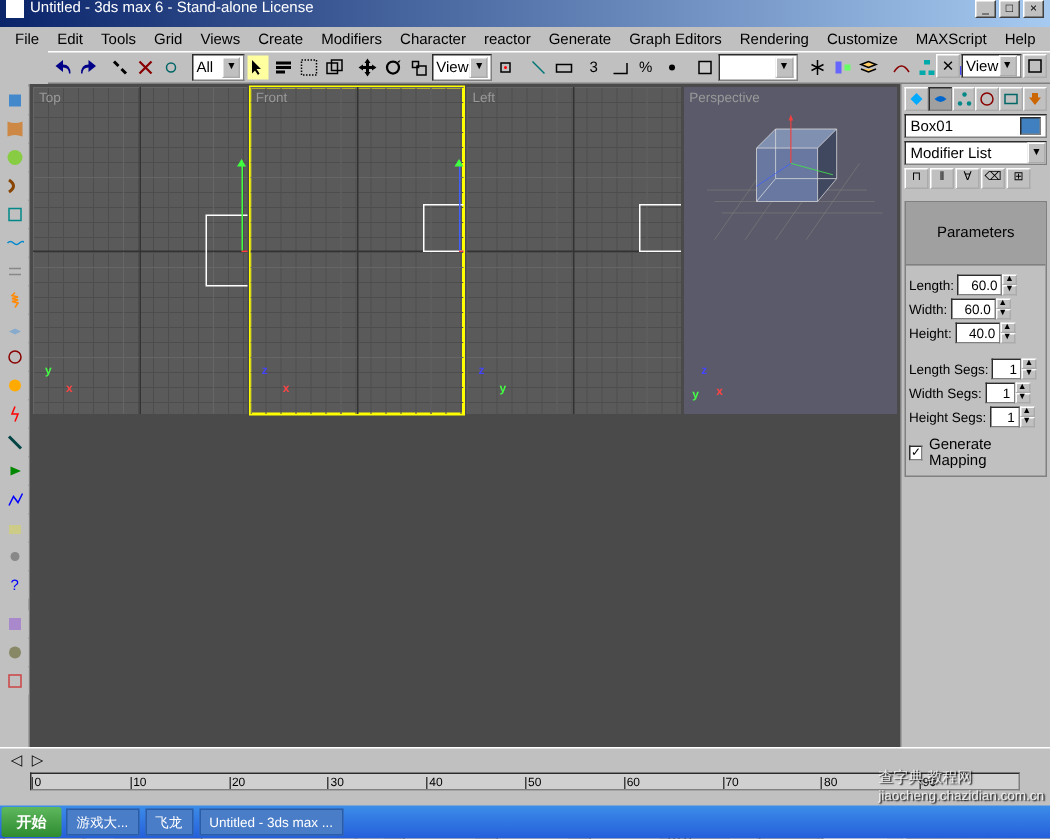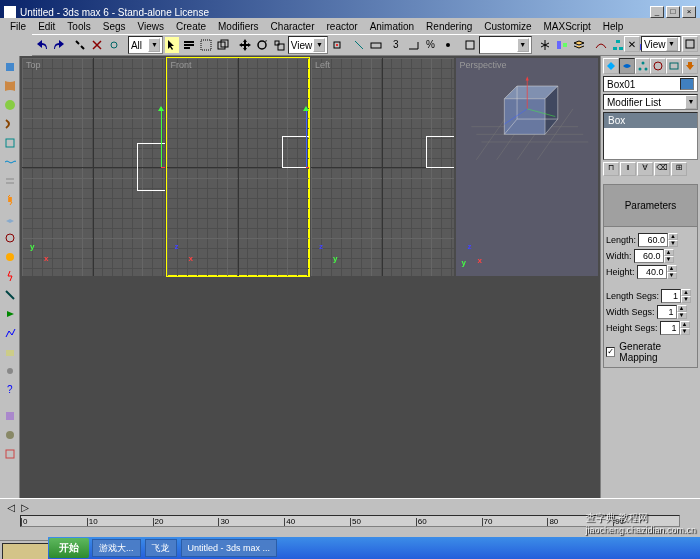--- a/index.html
+++ b/index.html
@@ -1,17 +1,17 @@
 <!DOCTYPE html>
 <html><head>
 <meta charset="utf-8">
 <style>
 * { margin: 0; padding: 0; box-sizing: border-box; font-family: "MS Sans Serif", Arial, sans-serif; font-size: 10px; }
 body { width: 700px; height: 559px; background: #c0c0c0; overflow: hidden; position: relative; }
-.titlebar { height: 18px; background: linear-gradient(to right, #0a246a, #a6caf0); color: #fff; display: flex; align-items: flex-end; padding: 0 4px; }
+.titlebar { height: 18px; background: linear-gradient(to right, #0a246a, #a6caf0); color: #fff; display: flex; align-items: flex-start; padding: 0 4px; }
 .titleicon { width: 12px; height: 12px; background: #fff; margin-right: 4px; display: inline-block; }
 .titlebar-btns { margin-left: auto; display: flex; }
 .winbtn { width: 14px; height: 12px; background: #c0c0c0; border: 1px solid #fff; border-right-color: #404040; border-bottom-color: #404040; margin-left: 2px; font-size: 8px; text-align: center; line-height: 10px; color: #000; }
 .menubar { height: 16px; background: #c0c0c0; display: flex; align-items: center; padding-left: 4px; }
 .menubar span { padding: 1px 6px; cursor: default; }
 .toolbar { height: 22px; background: #c0c0c0; border-top: 1px solid #fff; border-bottom: 1px solid #808080; display: flex; align-items: center; padding: 0 2px; gap: 1px; margin-left: 32px; }
 .tbtn { width: 18px; height: 18px; background: #c0c0c0; border: 1px solid #c0c0c0; display: flex; align-items: center; justify-content: center; }
 .tbtn svg { width: 14px; height: 14px; }
 .tsep { width: 4px; height: 18px; }
 .combo { height: 18px; background: #fff; border: 1px inset #808080; display: flex; align-items: center; padding: 0 2px; }
@@ -73,21 +73,21 @@
 .tick { position: absolute; bottom: 0; width: 1px; height: 8px; background: #404040; }
 .tick.major::after { content: attr(data-lbl); position: absolute; top: -1px; left: 2px; font-size: 8px; color: #000; }
 .status { height: 38px; background: #c0c0c0; border-top: 1px solid #808080; display: flex; }
 .status-left { width: 170px; display: flex; flex-direction: column; padding: 2px; }
 .status-mid { flex: 1; display: flex; flex-direction: column; padding: 2px; gap: 2px; }
 .coord-row, .misc-row { display: flex; gap: 2px; align-items: center; }
 .coord-fld { width: 52px; height: 14px; background: #e8e8e8; border: 1px inset #808080; display: flex; align-items: center; padding-left: 2px; font-size: 9px; }
 .grid-lbl { font-size: 9px; }
 .nav-area { width: 120px; display: flex; flex-wrap: wrap; align-content: flex-start; gap: 1px; padding: 2px; }
 .navbtn { width: 16px; height: 16px; background: #c0c0c0; border: 1px outset #fff; display: flex; align-items: center; justify-content: center; }
-.taskbar { position: absolute; bottom: 0; left: 0; right: 0; height: 22px; background: linear-gradient(to bottom, #3c8de8, #245edb); display: flex; align-items: center; margin-left: 48px; }
+.taskbar { position: absolute; bottom: 0; left: 0; right: 0; height: 22px; background: linear-gradient(to bottom, #3c8de8, #245edb); display: flex; align-items: center; }
 .start-btn { height: 20px; padding: 0 10px; background: linear-gradient(to bottom, #5eb85e, #2e8b2e); color: #fff; font-weight: bold; border-radius: 2px; margin: 1px; display: flex; align-items: center; }
 .task-item { height: 18px; background: #4a7dc8; border: 1px solid #2a5da8; color: #fff; padding: 0 6px; margin: 0 2px; display: flex; align-items: center; font-size: 9px; }
 .watermark { position: absolute; right: 4px; bottom: 24px; color: rgba(255,255,255,0.8); font-size: 11px; text-shadow: 1px 1px 1px #000; pointer-events: none; z-index: 100; }
 .topright-nav { position: absolute; right: 2px; top: 36px; display: flex; gap: 1px; }
 </style>
 </head>
 <body>
 
 <div class="titlebar">
   <span class="titleicon"></span>
@@ -96,27 +96,28 @@
     <div class="winbtn">_</div>
     <div class="winbtn">□</div>
     <div class="winbtn">×</div>
   </div>
 </div>
 
 <div class="menubar">
   <span>File</span>
   <span>Edit</span>
   <span>Tools</span>
-  <span>Segs</span>
+  <span>Grid</span>
   <span>Views</span>
   <span>Create</span>
   <span>Modifiers</span>
   <span>Character</span>
   <span>reactor</span>
-  <span>Animation</span>
+  <span>Generate</span>
+  <span>Graph Editors</span>
   <span>Rendering</span>
   <span>Customize</span>
   <span>MAXScript</span>
   <span>Help</span>
 </div>
 
 <div class="toolbar">
   <div class="tbtn">
       <svg viewBox="0 0 14 14">
         <path d="M7 2 L2 6 L7 10 L7 7 Q11 7 11 11 L12 11 Q12 5 7 5 Z" fill="#008"></path>
@@ -540,25 +541,20 @@
           </svg>
         </div>
     </div>
     <div class="name-fld">
       <span>Box01</span>
       <div class="color-sw"></div>
     </div>
     <div class="mod-combo">
       <span>Modifier List</span>
         <div class="combo-arrow" style="margin-left:auto">▼</div>
-    </div>
-    <div class="mod-stack">
-      <div class="stack-item selected">
-          <span>Box</span>
-        </div>
     </div>
     <div class="stack-btns">
       <div class="stack-btn">⊓</div>
       <div class="stack-btn">‖</div>
       <div class="stack-btn">∀</div>
       <div class="stack-btn">⌫</div>
       <div class="stack-btn">⊞</div>
     </div>
     <div class="rollout">
       <div class="rollout-hdr">Parameters</div>

